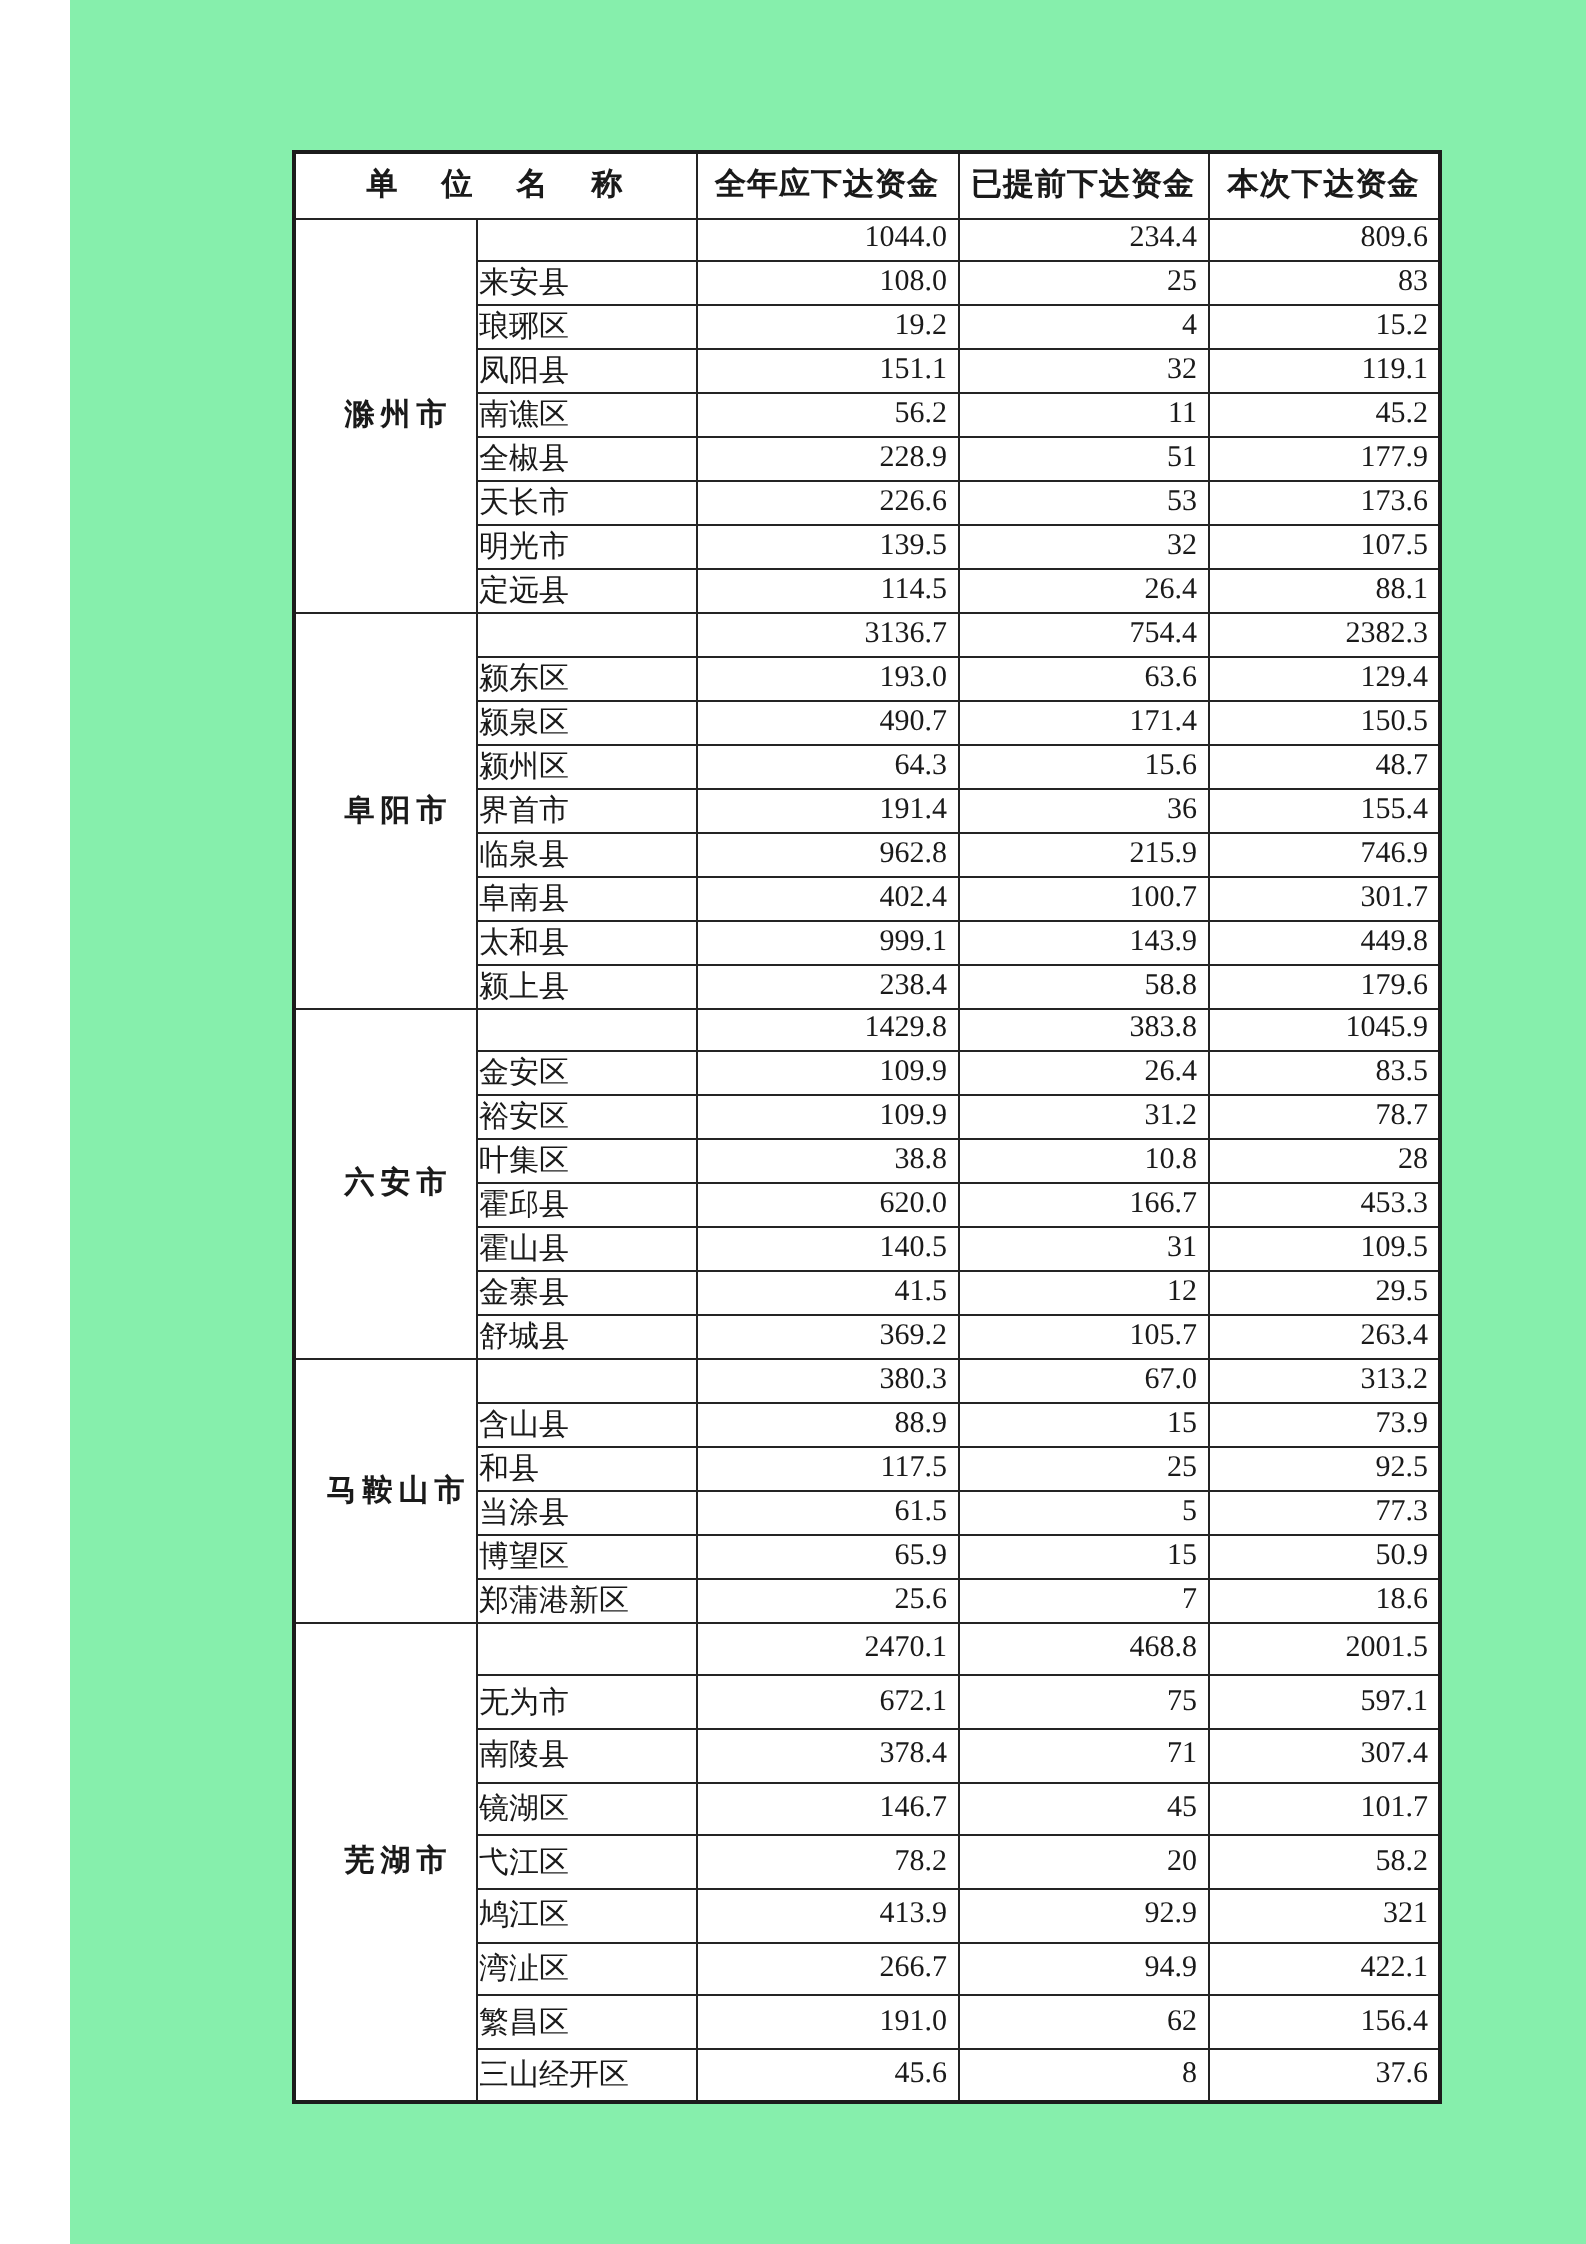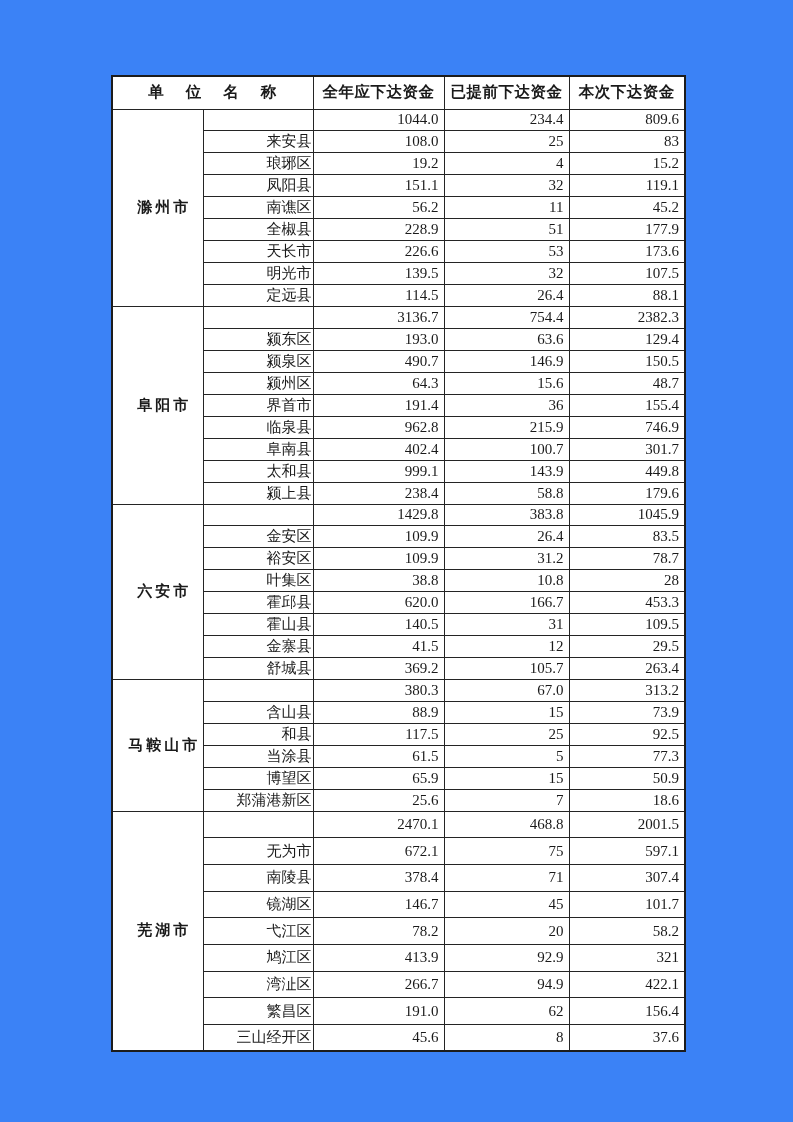--- a/index.html
+++ b/index.html
@@ -11,21 +11,22 @@
     position: relative;
     width: 793px;
     height: 1122px;
     font-family: "Liberation Serif", "DejaVu Serif", serif;
     color: #1a1a1a;
     overflow: hidden;
   }
   .page {
     position: absolute;
     inset: 0;
-    background: #3b82f6;
+    background: #86efac;
+    margin-left: 35px;
   }
   table.funding {
     position: absolute;
     left: 111px;
     top: 75px;
     width: 573px;
     border-collapse: collapse;
     table-layout: fixed;
     border: 2px solid #1c1c1c;
   }
@@ -58,21 +59,21 @@
     height: 26.7px;
   }
   td.city {
     text-align: center;
     font-weight: bold;
     font-size: 15px;
     letter-spacing: 3px;
     padding-left: 14px;
   }
   td.county {
-    text-align: right;
+    text-align: left;
     font-size: 15px;
   }
   td.num {
     text-align: right;
     font-size: 15px;
     padding-right: 5px;
   }
 </style>
 </head>
 <body>
@@ -159,21 +160,21 @@
         </tr>
         <tr>
           <td class="county">颍东区</td>
           <td class="num">193.0</td>
           <td class="num">63.6</td>
           <td class="num">129.4</td>
         </tr>
         <tr>
           <td class="county">颍泉区</td>
           <td class="num">490.7</td>
-          <td class="num">146.9</td>
+          <td class="num">171.4</td>
           <td class="num">150.5</td>
         </tr>
         <tr>
           <td class="county">颍州区</td>
           <td class="num">64.3</td>
           <td class="num">15.6</td>
           <td class="num">48.7</td>
         </tr>
         <tr>
           <td class="county">界首市</td>

